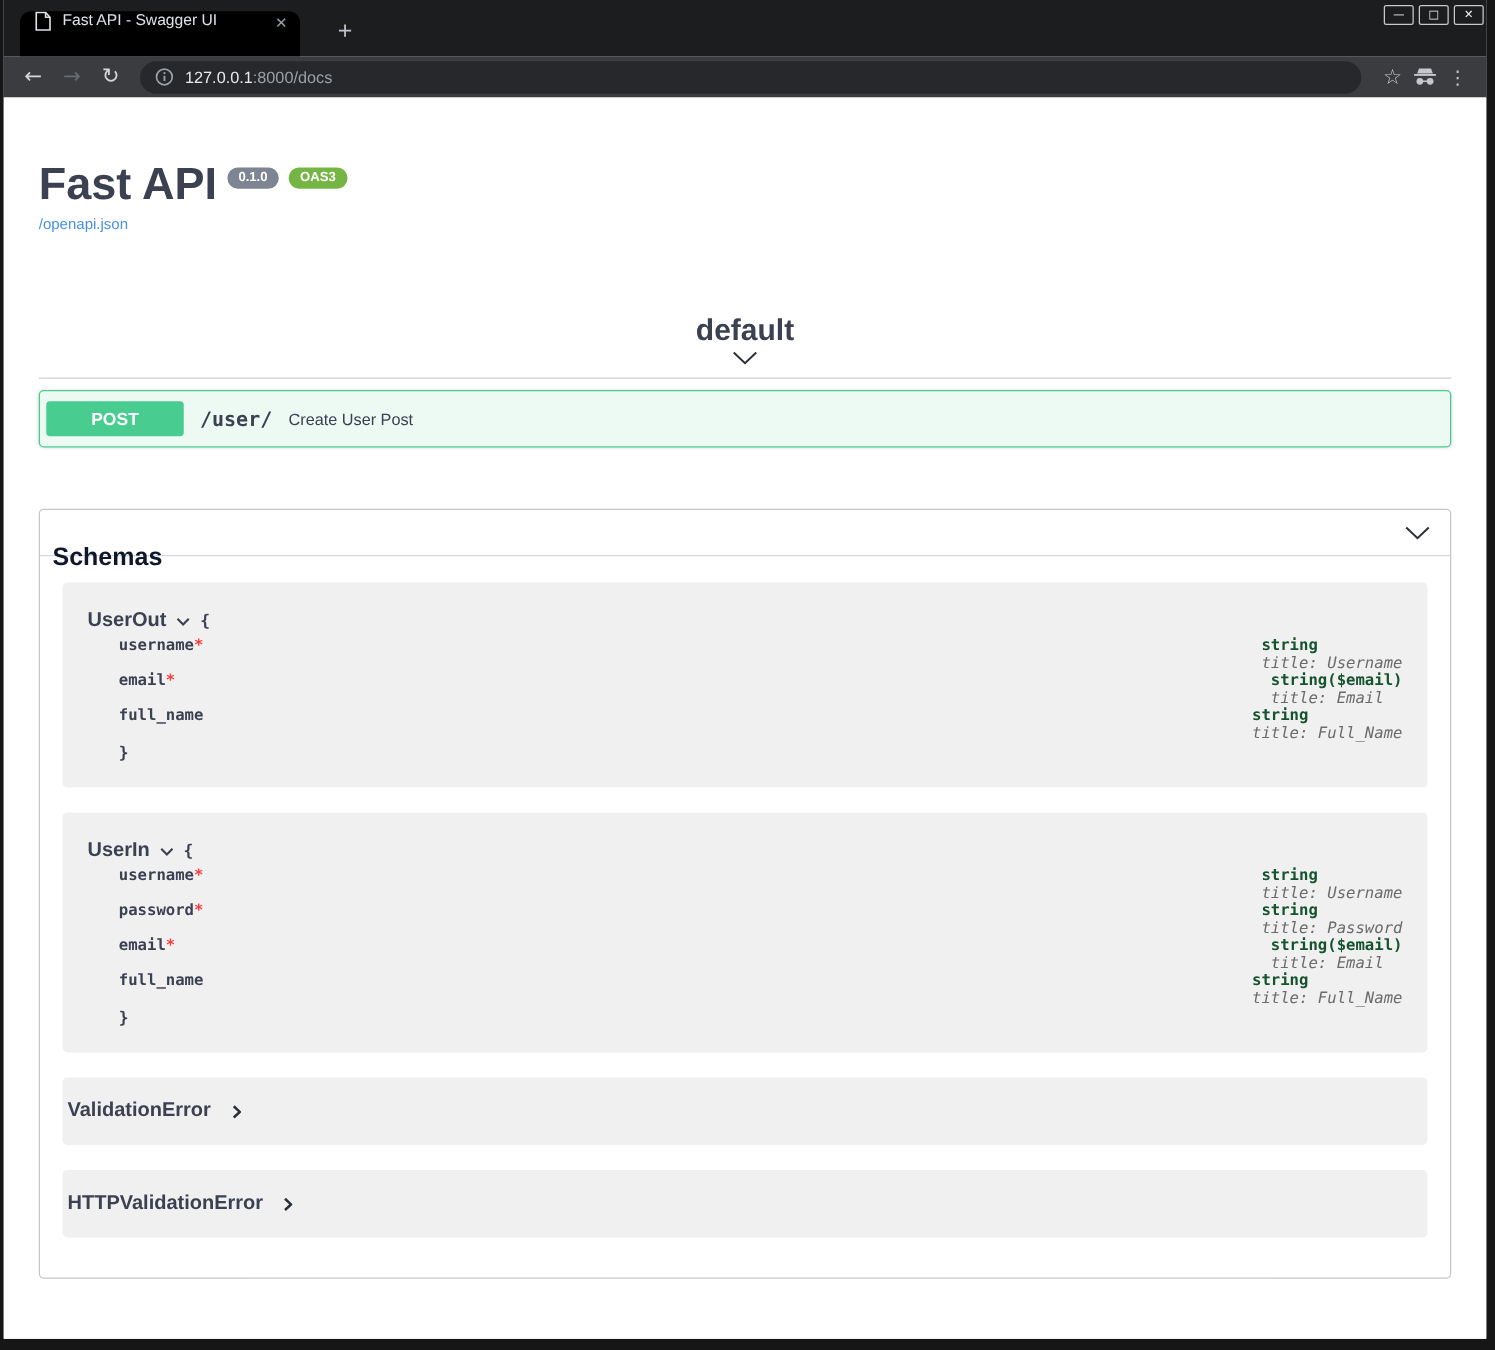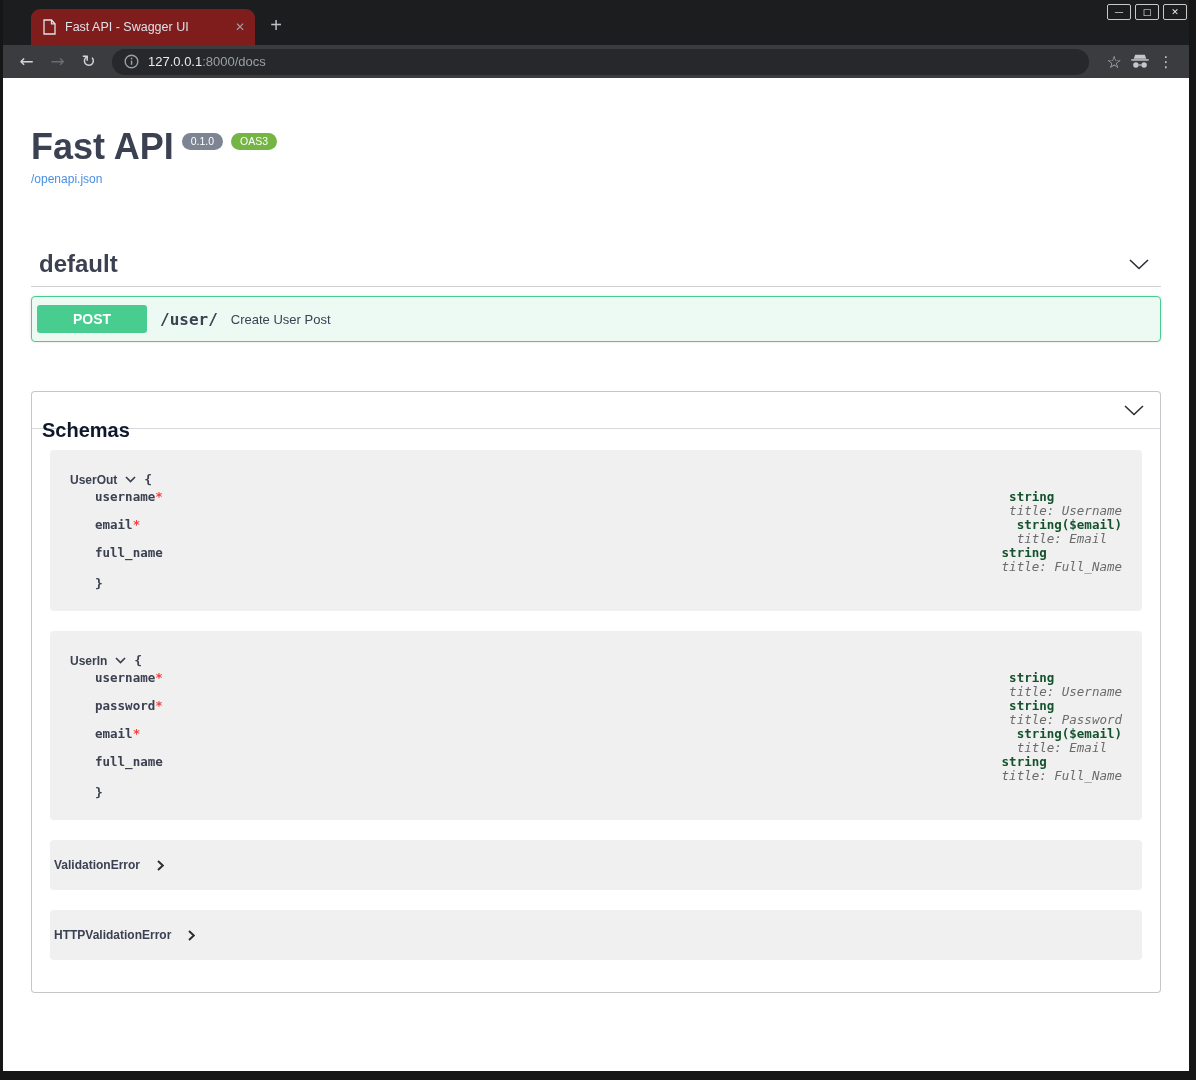--- a/index.html
+++ b/index.html
@@ -4,22 +4,22 @@
 <style>
   * { margin:0; padding:0; box-sizing:border-box; }
   html,body { width:1196px; height:1080px; }
   body { font-family:"Liberation Sans",sans-serif; background:#161616; position:relative; }
 
   .browser { position:absolute; left:3px; top:0; width:1186px; height:1071px;
              display:flex; flex-direction:column; background:#fff; }
 
   
   .tabstrip { height:45px; background:#1c1d1f; position:relative; flex:none; }
-  .tab { position:absolute; left:28px; top:9px; height:36px; width:224px; background:#7f1d1d;
-         border-radius:9px 9px 0 0; display:flex; align-items:center; padding:0 6px 0 12px; gap:9px; }
+  .tab { position:absolute; left:13px; top:9px; height:36px; width:224px; background:#000000;
+         border-radius:9px 9px 0 0; display:flex; align-items:flex-start; padding:0 6px 0 12px; gap:9px; }
   .tab-title { color:#dee1e5; font-size:12.5px; flex:1; white-space:nowrap; overflow:hidden; }
   .tab-close { color:#9aa0a6; font-size:12px; width:18px; height:18px; line-height:18px; text-align:center; border-radius:50%; }
   .new-tab { position:absolute; left:260px; top:13px; width:26px; height:26px; color:#bdc1c6;
              font-size:20px; line-height:24px; text-align:center; font-weight:400; }
   .win-controls { position:absolute; top:4px; right:2px; display:flex; gap:4px; }
   .win-btn { width:24px; height:16px; border:1px solid #c9c9c9; border-radius:2px; color:#ececec;
              font-size:9px; line-height:14px; text-align:center; background:transparent;
              font-family:"DejaVu Sans",sans-serif; }
 
   
@@ -32,50 +32,50 @@
   .url { font-size:13px; color:#9aa0a6; white-space:nowrap; }
   .url .host { color:#e8eaed; }
   .tool-ic { width:26px; text-align:center; color:#c4c7cb; }
   .star-btn { font-size:17px; font-family:"DejaVu Sans",sans-serif; }
   .menu-btn { font-size:15px; font-family:"DejaVu Sans",sans-serif; letter-spacing:0; }
 
   
   .page { flex:1; background:#fff; color:#3b4151; overflow:hidden; }
   .info { margin:48px 28px 0; }
   .api-title { font-size:36px; font-weight:bold; color:#3b4151; line-height:1.15; }
-  .badge { display:inline-block; font-size:10.5px; font-weight:normal; color:#fff; padding:2px 9px;
+  .badge { display:inline-block; font-size:10.5px; font-weight:bold; color:#fff; padding:2px 9px;
            border-radius:10px; position:relative; top:-14px; margin-left:8px; line-height:13px; }
   .badge.version { background:#7d8492; }
   .badge.oas { background:#74b543; }
   .spec-link { display:inline-block; margin-top:5px; font-size:12px; color:#4990e2; cursor:pointer; }
 
   .tag-section { margin:55px 28px 0; }
-  .tag-header { display:flex; align-items:center; justify-content:space-between;
-                padding:8px 8px; border-bottom:1px solid rgba(59,65,81,.25); }
+  .tag-header { display:flex; align-items:center; justify-content:flex-end;
+                padding:8px 8px; border-bottom:1px solid rgba(59,65,81,.25);flex-direction:column; }
   .tag-name { font-size:24px; font-weight:bold; color:#3b4151; }
   .chev { display:flex; align-items:center; padding:2px 4px; }
 
   .opblock { margin-top:9px; border:1px solid #49cc90; background:#edfaf4; border-radius:4px;
              height:46px; display:flex; align-items:center; padding:0 10px 0 5px;
              box-shadow:0 0 3px rgba(0,0,0,.12); }
   .method-badge { min-width:110px; height:28px; background:#49cc90; border-radius:3px; color:#fff;
                   font-weight:bold; font-size:14px; display:flex; align-items:center; justify-content:center; }
   .op-path { margin-left:13px; font-family:"DejaVu Sans Mono",monospace; font-weight:bold; font-size:16px; color:#3b4151; }
   .op-summary { margin-left:13px; font-size:13px; color:#3b4151; }
 
   .models { margin:49px 28px 0; border:1px solid rgba(59,65,81,.3); border-radius:4px; background:#fff; }
   .models-header { display:flex; align-items:center; justify-content:space-between; height:37px;
                    padding:0 12px 0 10px; border-bottom:1px solid rgba(59,65,81,.2); }
   .models-title { font-size:20px; font-weight:bold; color:#0f172a;margin-top:40px; }
   .models-body { padding:21px 18px 20px; }
   .model-box { background:#f0f0f0; border-radius:4px; padding:22px 20px 20px; margin-bottom:20px; }
   .model-box.collapsed { padding:18px 4px; }
   .model-box:last-child { margin-bottom:12px; }
   .model-head { display:flex; align-items:center; gap:8px; }
-  .model-name { font-size:12px; font-weight:bold; color:#3b4151; }
+  .model-name { font-size:16px; font-weight:bold; color:#3b4151; }
   .mono-b { font-family:"DejaVu Sans Mono",monospace; font-weight:bold; font-size:13px; color:#3b4151; }
   .props { margin:3px 0 0 25px; font-family:"DejaVu Sans Mono",monospace; font-size:12.5px; line-height:14px; }
   .prop-row { display:flex;justify-content:space-between; }
   .prop-name { width:150px; flex:none; font-weight:bold; color:#3b4151; }
   .req { color:#f93e3e; }
   .prop-type { color:#14532d; font-weight:bold; }
   .prop-title { color:#6b6b6b; font-style:italic; }
   .close-brace { margin-top:3px; }
 </style>
 </head>

